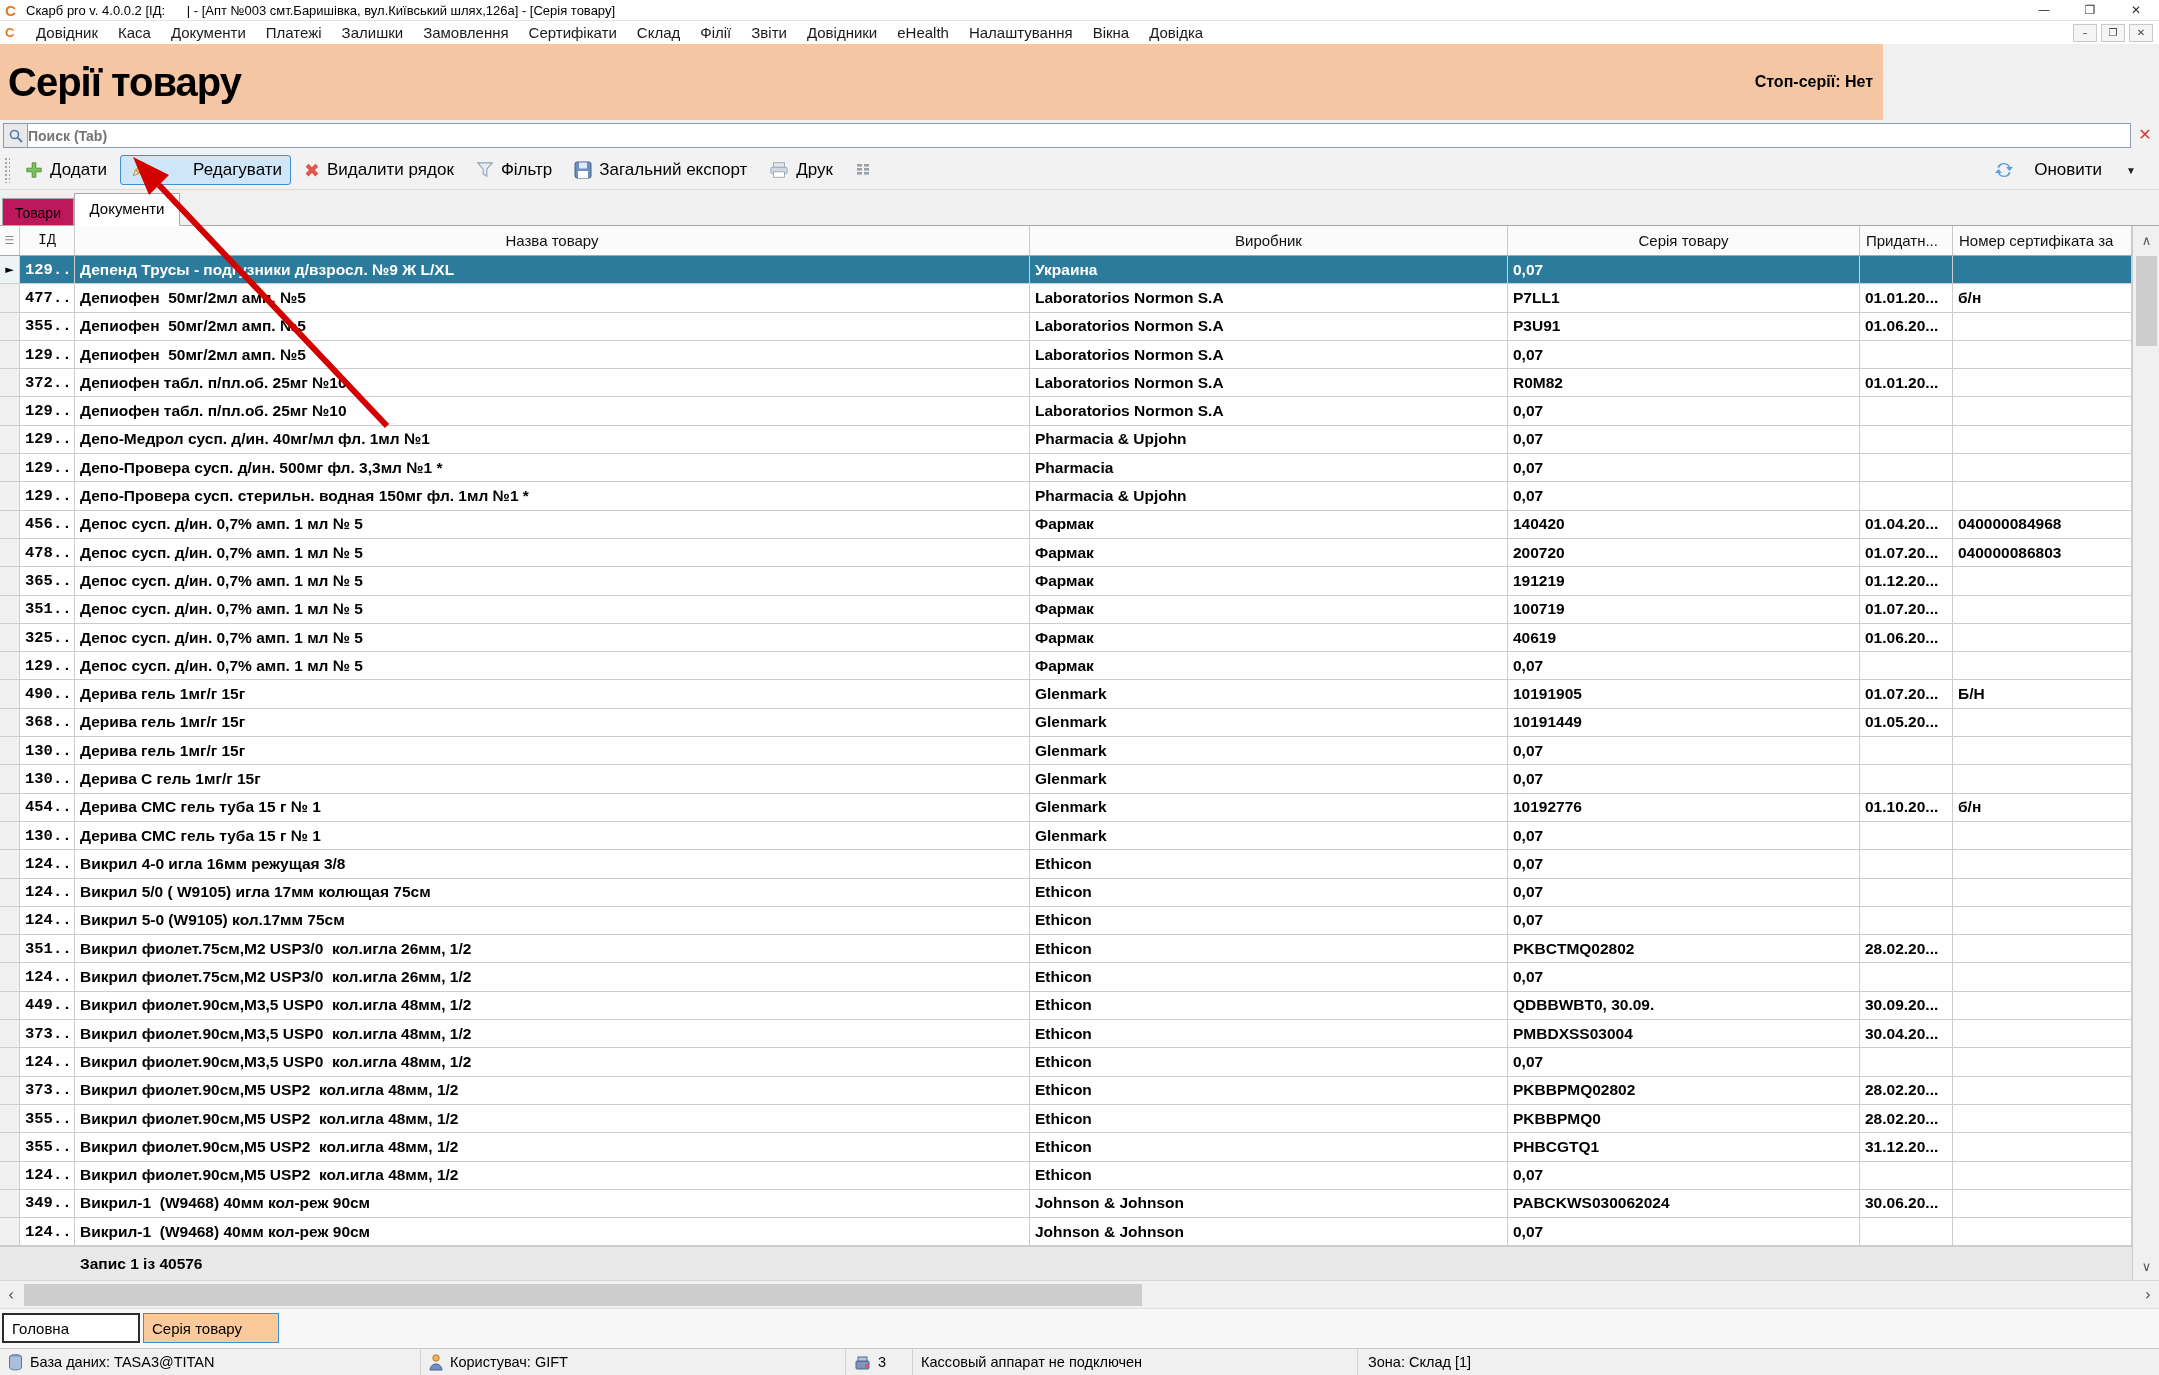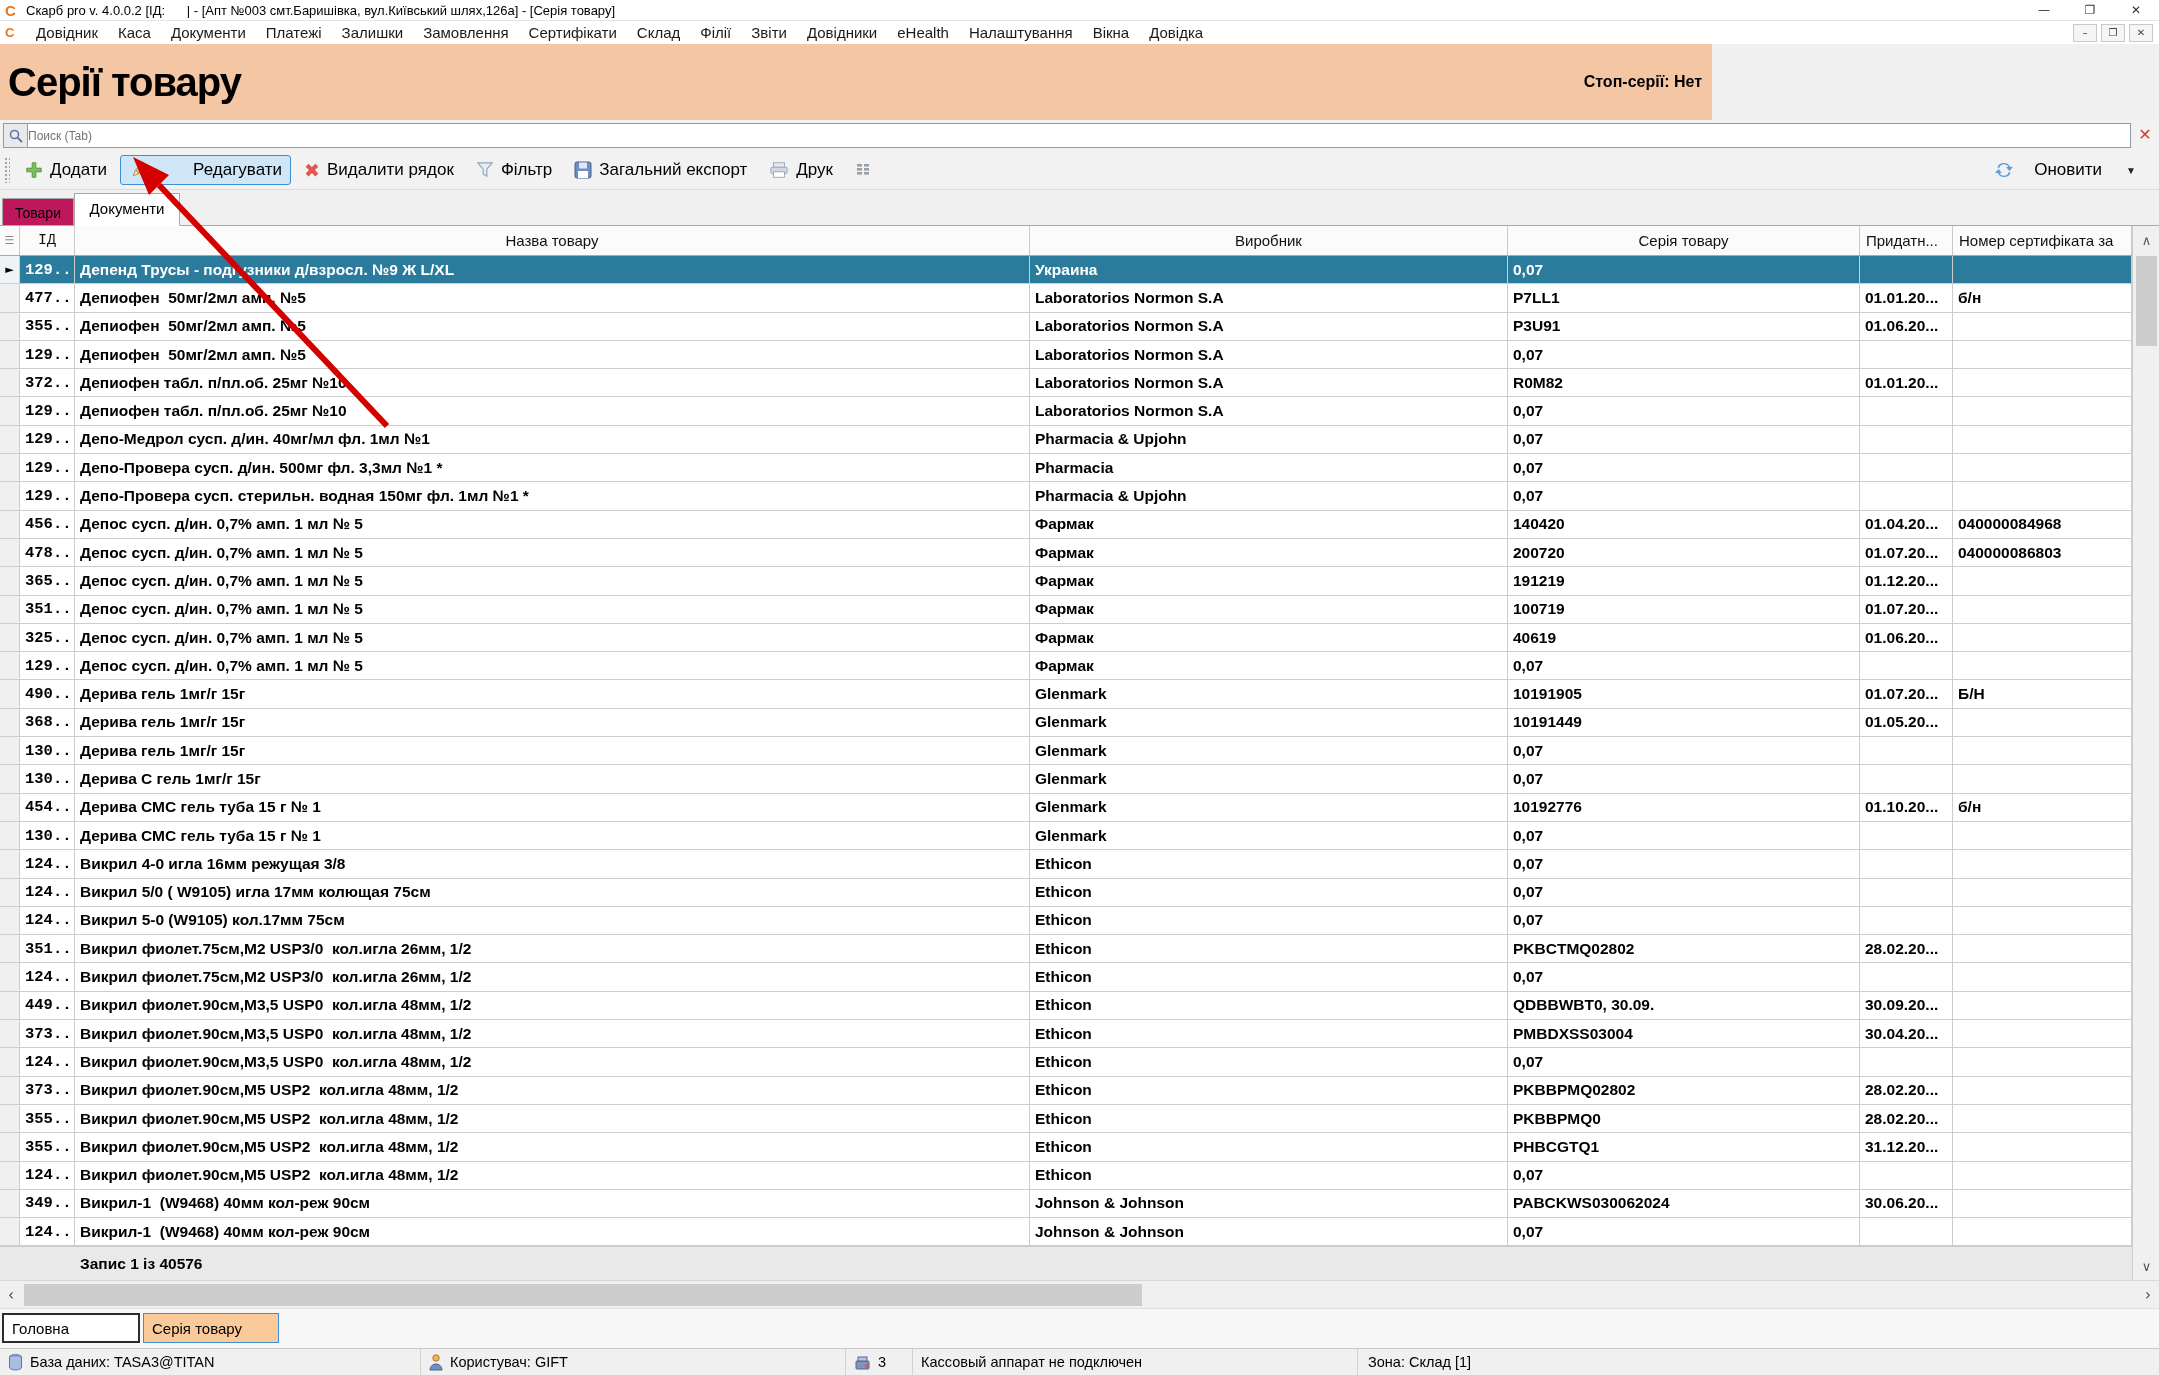--- a/index.html
+++ b/index.html
@@ -14,29 +14,29 @@
   .win-controls { margin-left:auto; display:flex; height:100%; }
   .win-btn { width:46px; height:100%; display:flex; align-items:center; justify-content:center; font-size:12px; color:#333; font-family:"DejaVu Sans",sans-serif;}
 
   
   .menubar { position:absolute; left:0; top:21px; width:2159px; height:23px; background:#fff; display:flex; align-items:center; font-size:15px; }
   .menu-item { padding:0 10px; color:#1b1b1b; }
   .mdi-controls { margin-left:auto; display:flex; gap:4px; margin-right:6px; }
   .mdi-btn { width:24px; height:18px; border:1px solid #c9c9c9; background:#f5f5f5; font-size:10px; display:flex; align-items:center; justify-content:center; color:#444; font-family:"DejaVu Sans",sans-serif;}
 
   
-  .page-header { position:absolute; left:0; top:44px; width:1712px; height:76px; background:#f5c6a4; display:flex; align-items:center; }
+  .page-header { position:absolute; left:0; top:44px; width:1883px; height:76px; background:#f5c6a4; display:flex; align-items:center; }
   .page-title { font-size:40px; font-weight:bold; margin-left:8px; letter-spacing:-1px; }
   .stop-series { margin-left:auto; margin-right:10px; font-size:16px; font-weight:bold; }
 
   
   .search-row { position:absolute; left:0; top:120px; width:2159px; height:31px; background:#f2f2f2; display:flex; align-items:center; }
   .search-box { position:absolute; left:3px; top:3px; width:2128px; height:25px; background:#fff; border:1px solid #8d9bad; display:flex; align-items:center; }
   .search-btn { width:24px; height:23px; background:#e9e9e9; border-right:1px solid #9b9b9b; display:flex; align-items:center; justify-content:center; }
-  .search-input { border:0; outline:0; flex:1; font-size:12px; color:#888; font-family:inherit; background:transparent;}
+  .search-input { border:0; outline:0; flex:1; font-size:14px; color:#888; font-family:inherit; background:transparent;font-weight:bold;}
   .search-clear { position:absolute; right:4px; top:5px; width:20px; height:20px; color:#d23b30; font-weight:bold; font-size:16px; text-align:center; line-height:20px; font-family:"DejaVu Sans",sans-serif;}
 
   
   .toolbar { position:absolute; left:0; top:151px; width:2159px; height:39px; background:#f2f2f2; border-bottom:1px solid #dcdcdc; display:flex; align-items:center; font-size:17px; }
   .grip { width:6px; height:26px; margin:0 6px 0 4px; background-image:radial-gradient(circle,#a7a7a7 1px,transparent 1.6px); background-size:4px 4px; }
   .tbtn { display:flex; align-items:center; gap:7px; padding:4px 8px; margin-right:4px; border:1px solid transparent; border-radius:3px; white-space:nowrap;}
   .tbtn.active { background:#cfe5f8; border:1px solid #3d8fd6;gap:44px; }
   .tbtn svg { display:block; }
   .spacer { flex:1; }
   .refresh-area { display:flex; align-items:center; gap:20px; margin-right:14px; }

